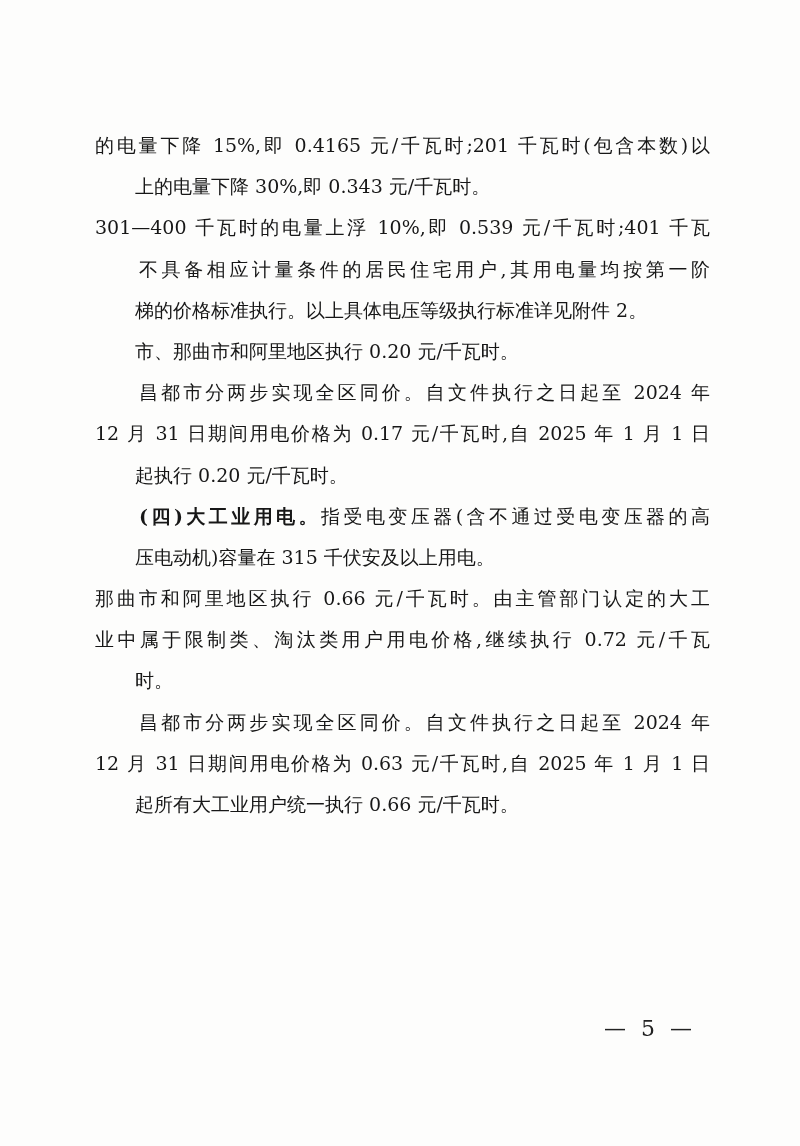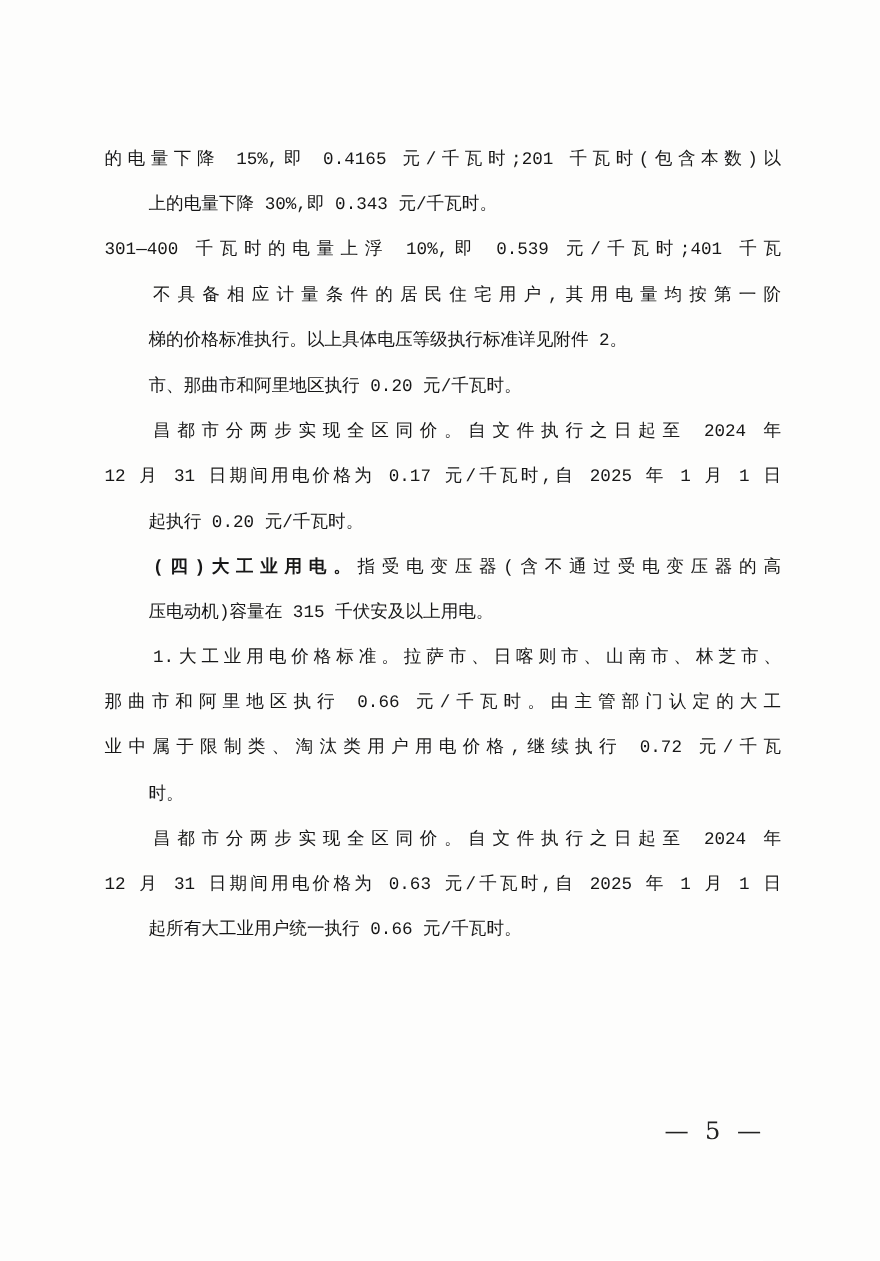--- a/index.html
+++ b/index.html
@@ -16,29 +16,28 @@
     font-family: "DejaVu Serif", "Liberation Serif", serif;
     color: #171717;
   }
   .content {
     position: absolute;
     left: 95px;
     top: 125px;
     width: 615px;
   }
   .line {
-    font-size: 16px;
+    font-size: 19px;
     height: 41.2px;
     line-height: 41.2px;
     white-space: nowrap;
     text-align: justify;
     
     text-align-last: justify;
     overflow: hidden;
-    font-family: Liberation Mono, monospace;
   }
   .line.para-last {
     text-align-last: left;
     margin-left: 40px;
   }
   .line.indent {
     text-indent: 44px;
   }
   .seg-bold {
     font-weight: bold;
@@ -73,21 +72,20 @@
 
     <div class="line indent">昌都市分两步实现全区同价。自文件执行之日起至 2024 年</div>
     <div class="line">12 月 31 日期间用电价格为 0.17 元/千瓦时,自 2025 年 1 月 1 日</div>
     <div class="line para-last">起执行 0.20 元/千瓦时。</div>
 
     <div class="line indent">
       <span class="seg-bold">(四)大工业用电。</span><span>指受电变压器(含不通过受电变压器的高</span>
     </div>
     <div class="line para-last">压电动机)容量在 315 千伏安及以上用电。</div>
 
-    <div class="line indent">1.大工业用电价格标准。拉萨市、日喀则市、山南市、林芝市、</div>
     <div class="line">那曲市和阿里地区执行 0.66 元/千瓦时。由主管部门认定的大工</div>
     <div class="line">业中属于限制类、淘汰类用户用电价格,继续执行 0.72 元/千瓦</div>
     <div class="line para-last">时。</div>
 
     <div class="line indent">昌都市分两步实现全区同价。自文件执行之日起至 2024 年</div>
     <div class="line">12 月 31 日期间用电价格为 0.63 元/千瓦时,自 2025 年 1 月 1 日</div>
     <div class="line para-last">起所有大工业用户统一执行 0.66 元/千瓦时。</div>
 
   </div>
 

